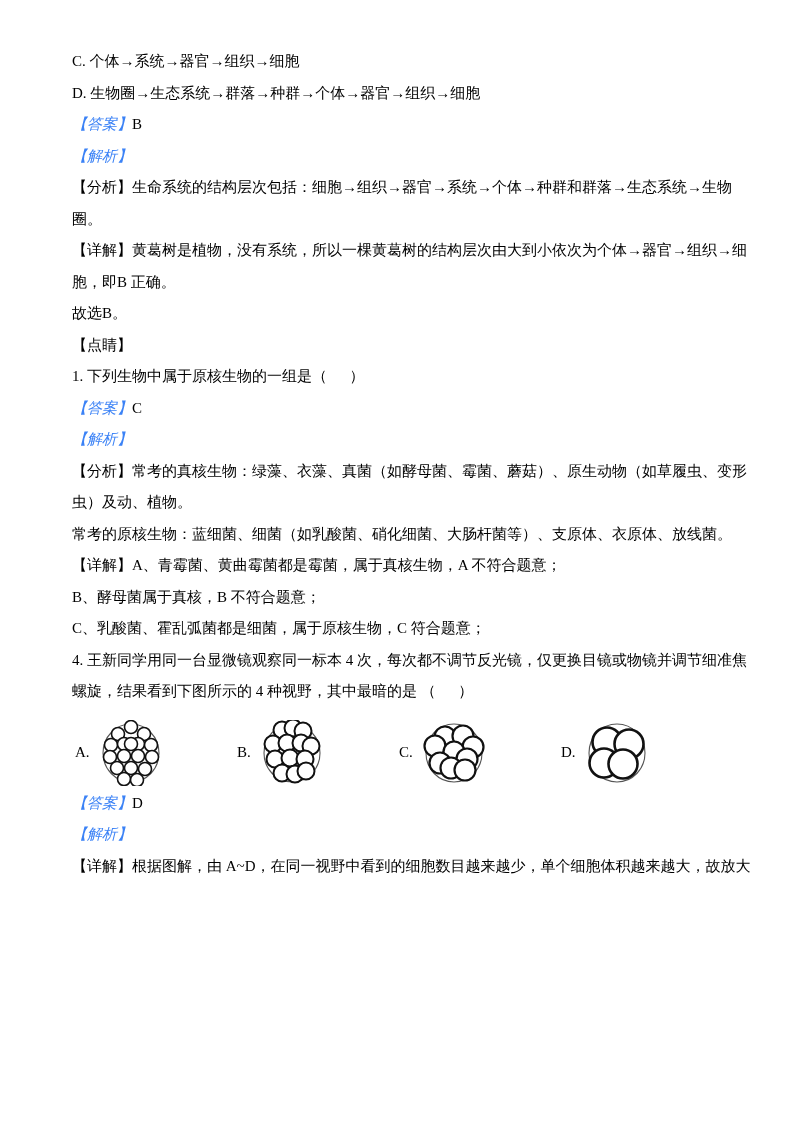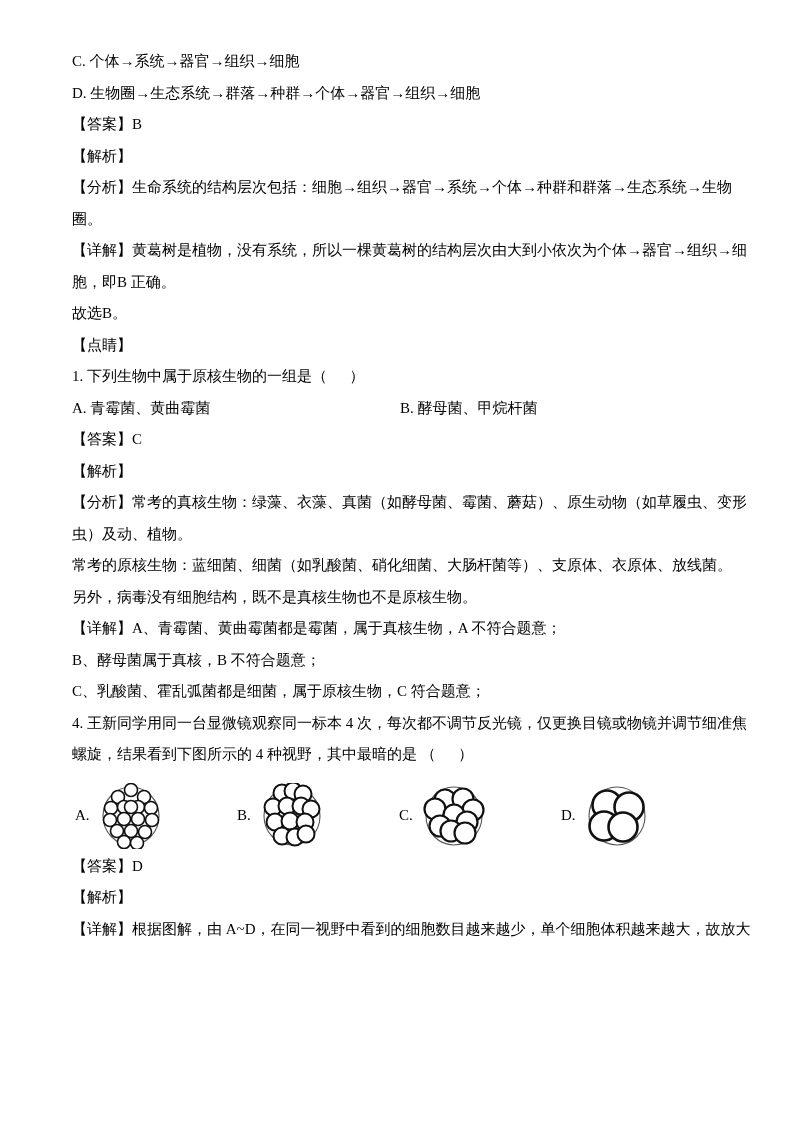--- a/index.html
+++ b/index.html
@@ -8,21 +8,21 @@
     background:#ffffff;
     font-family:"Liberation Serif","DejaVu Serif",serif;
     font-size:15px; color:#000;
     overflow:hidden;
   }
   .page { padding:46px 44px 0 72px; }
   .ln {
     height:31.5px; line-height:31.5px;
     white-space:pre; overflow:visible;
   }
-  .blue { color:#000000; }
+  .blue { color:#3b82f6;font-style:italic; }
   .cols { display:flex; }
   .col-left { width:328px; }
   .fig-row { position:relative; height:70px; margin-top:10px; }
   .fig-group { position:absolute; top:0; display:flex; align-items:center; height:70px; }
   .fig-label { margin-right:8px; }
   .fig-svg { display:block; }
 </style>
 </head>
 <body>
 
@@ -35,32 +35,27 @@
   <div class="ln"><span class="blue">【解析】</span></div>
 
   <div class="ln">【分析】生命系统的结构层次包括：细胞→组织→器官→系统→个体→种群和群落→生态系统→生物</div>
   <div class="ln">圈。</div>
   <div class="ln">【详解】黄葛树是植物，没有系统，所以一棵黄葛树的结构层次由大到小依次为个体→器官→组织→细</div>
   <div class="ln">胞，即B 正确。</div>
   <div class="ln">故选B。</div>
   <div class="ln">【点睛】</div>
 
   <div class="ln">1. 下列生物中属于原核生物的一组是（      ）</div>
-  <div class="ln cols">
-    <span class="col-left">A. 青霉菌、黄曲霉菌</span>
-    <span>B. 酵母菌、甲烷杆菌</span>
-  </div>
 
   <div class="ln"><span class="blue">【答案】</span><span>C</span></div>
   <div class="ln"><span class="blue">【解析】</span></div>
 
   <div class="ln">【分析】常考的真核生物：绿藻、衣藻、真菌（如酵母菌、霉菌、蘑菇）、原生动物（如草履虫、变形</div>
   <div class="ln">虫）及动、植物。</div>
   <div class="ln">常考的原核生物：蓝细菌、细菌（如乳酸菌、硝化细菌、大肠杆菌等）、支原体、衣原体、放线菌。</div>
-  <div class="ln">另外，病毒没有细胞结构，既不是真核生物也不是原核生物。</div>
   <div class="ln">【详解】A、青霉菌、黄曲霉菌都是霉菌，属于真核生物，A 不符合题意；</div>
   <div class="ln">B、酵母菌属于真核，B 不符合题意；</div>
   <div class="ln">C、乳酸菌、霍乱弧菌都是细菌，属于原核生物，C 符合题意；</div>
 
   <div class="ln">4. 王新同学用同一台显微镜观察同一标本 4 次，每次都不调节反光镜，仅更换目镜或物镜并调节细准焦</div>
   <div class="ln">螺旋，结果看到下图所示的 4 种视野，其中最暗的是 （      ）</div>
 
   <div class="fig-row">
     <div class="fig-group" style="left:3px">
       <span class="fig-label">A.</span>

